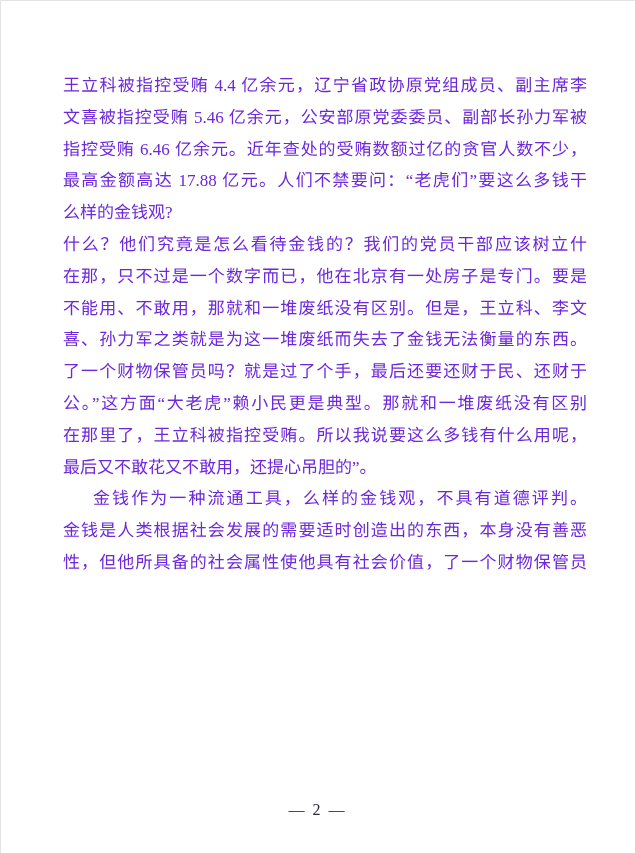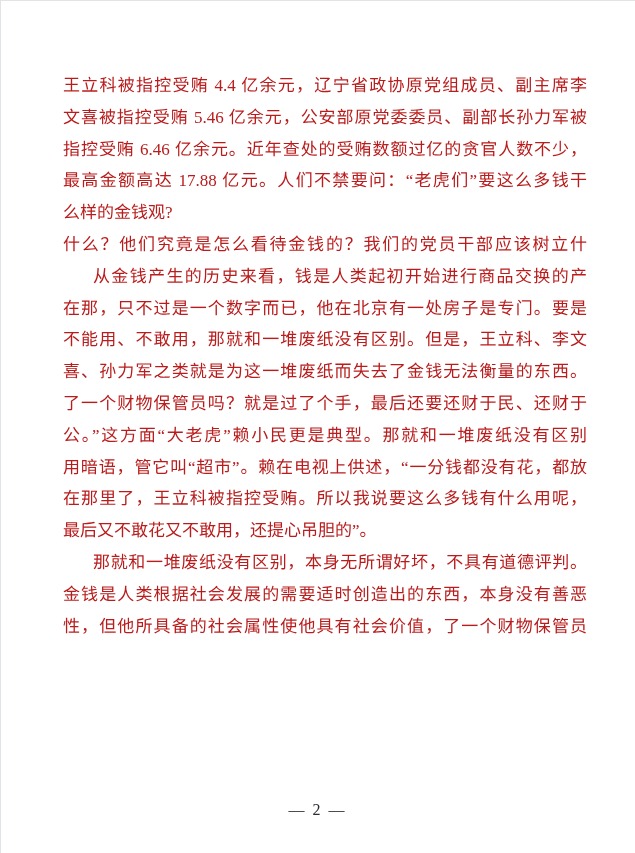--- a/index.html
+++ b/index.html
@@ -19,21 +19,21 @@
   .text-block {
     position: absolute;
     left: 63px;
     top: 70px;
     width: 524px;
   }
   .line {
     height: 31.8px;
     line-height: 31.8px;
     font-size: 17px;
-    color: #b91c1c;
+    color: #6d28d9;
     text-align: justify;
     overflow: hidden;
     -webkit-font-smoothing: antialiased;
   }
   .line.fill {
     text-align-last: justify;
   }
   .line.indent {
     text-indent: 30px;
   }
@@ -54,29 +54,27 @@
 <body>
 
 <div class="page">
   <div class="text-block" id="document-body">
       <div class="line fill">王立科被指控受贿 4.4 亿余元，辽宁省政协原党组成员、副主席李</div>
       <div class="line fill">文喜被指控受贿 5.46 亿余元，公安部原党委委员、副部长孙力军被</div>
       <div class="line fill">指控受贿 6.46 亿余元。近年查处的受贿数额过亿的贪官人数不少，</div>
       <div class="line fill">最高金额高达 17.88 亿元。人们不禁要问：“老虎们”要这么多钱干</div>
       <div class="line">么样的金钱观?</div>
       <div class="line fill">什么？他们究竟是怎么看待金钱的？我们的党员干部应该树立什</div>
-      <div class="line fill indent">从金钱产生的历史来看，钱是人类起初开始进行商品交换的产</div>
       <div class="line fill">在那，只不过是一个数字而已，他在北京有一处房子是专门。要是</div>
       <div class="line fill">不能用、不敢用，那就和一堆废纸没有区别。但是，王立科、李文</div>
       <div class="line fill">喜、孙力军之类就是为这一堆废纸而失去了金钱无法衡量的东西。</div>
       <div class="line fill">了一个财物保管员吗？就是过了个手，最后还要还财于民、还财于</div>
       <div class="line fill">公。”这方面“大老虎”赖小民更是典型。那就和一堆废纸没有区别</div>
-      <div class="line fill">用暗语，管它叫“超市”。赖在电视上供述，“一分钱都没有花，都放</div>
       <div class="line fill">在那里了，王立科被指控受贿。所以我说要这么多钱有什么用呢，</div>
       <div class="line">最后又不敢花又不敢用，还提心吊胆的”。</div>
-      <div class="line fill indent">那就和一堆废纸没有区别，本身无所谓好坏，不具有道德评判。</div>
+      <div class="line fill indent">金钱作为一种流通工具，么样的金钱观，不具有道德评判。</div>
       <div class="line fill">金钱是人类根据社会发展的需要适时创造出的东西，本身没有善恶</div>
       <div class="line">性，但他所具备的社会属性使他具有社会价值，了一个财物保管员吗，</div>
     </div>
   <div class="footer">
     <span>— 2 —</span>
   </div>
 </div>
 
 </body></html>

